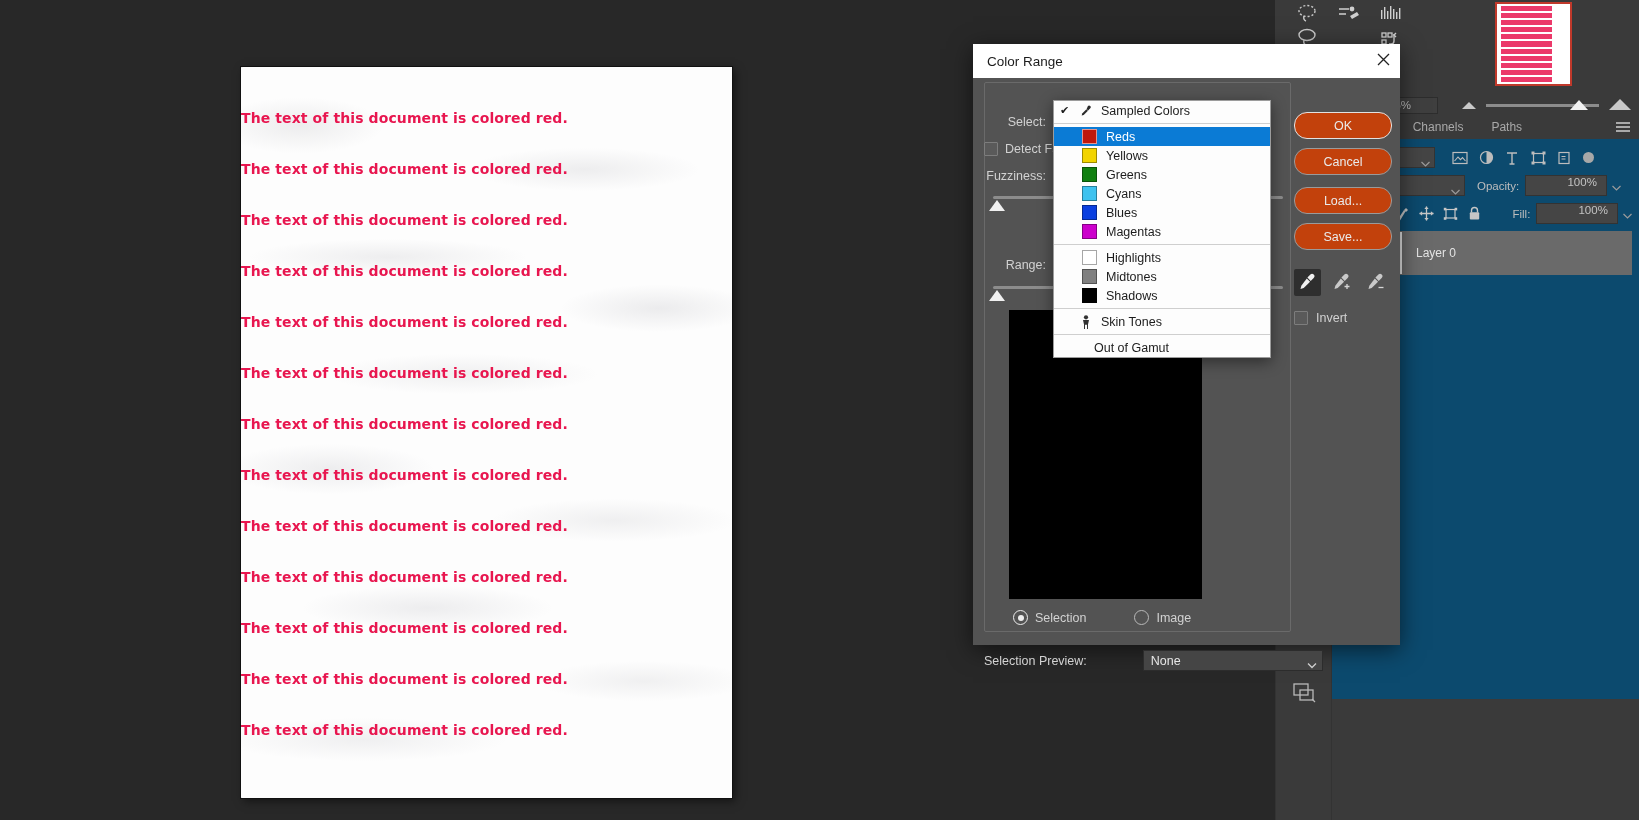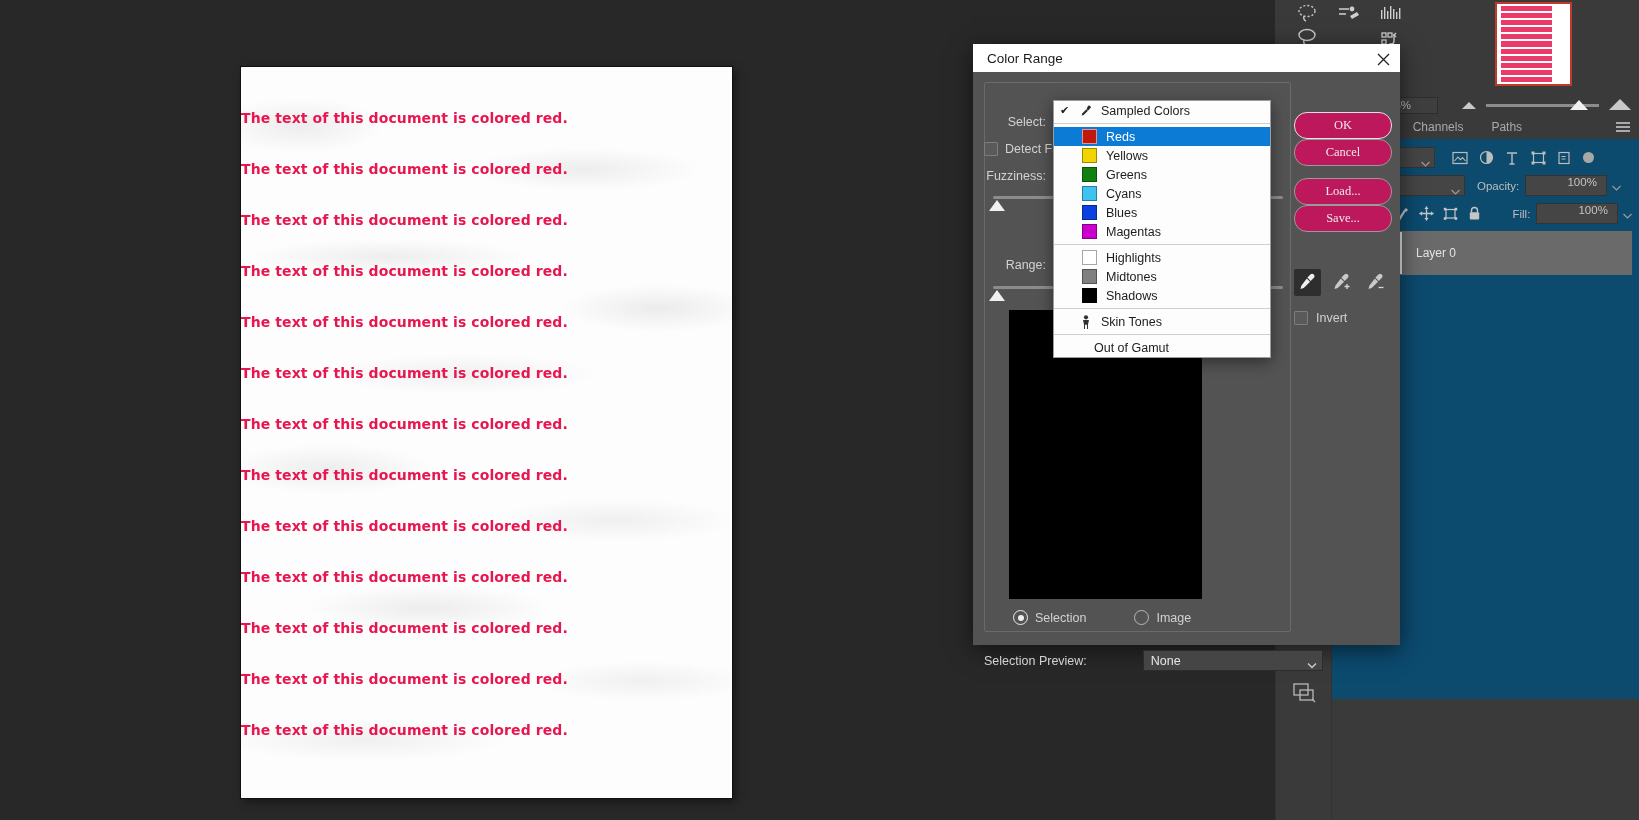--- a/index.html
+++ b/index.html
@@ -54,21 +54,21 @@
     position:relative;
   }
 
   
   .cr-dialog{
     position:absolute;left:973px;top:44px;width:427px;height:601px;
     background:#535353;
     box-shadow:0 5px 22px rgba(0,0,0,.55);
   }
   .cr-titlebar{
-    position:absolute;left:0;top:0;width:427px;height:28px;
+    position:absolute;left:0;top:0;width:427px;height:34px;
     background:#ffffff;
     display:flex;align-items:center;text-align:right;
   }
   .cr-title{
     font-size:13.5px;color:#1b1b1b;padding-left:14px;
     font-family:"Liberation Sans", sans-serif;
   }
   .cr-close{
     position:absolute;right:6px;top:4px;width:22px;height:22px;
     display:flex;align-items:center;justify-content:center;
@@ -136,23 +136,23 @@
   .sp-select{
     margin-left:8px;width:178px;height:19px;background:#454545;border:1px solid #2c2c2c;
     display:flex;align-items:center;position:relative;
   }
   .sp-select .sv{font-size:12.5px;color:#e6e6e6;margin-left:7px;}
 
   
   .btn-col{position:absolute;left:321px;top:38px;width:96px;}
   .ps-btn{
     width:96px;height:25px;border:1px solid #9a9a9a;border-radius:13px;
-    background:#be185d;color:#eaeaea;font-size:12.5px;
+    background:#c2410c;color:#eaeaea;font-size:12.5px;
     display:flex;align-items:center;justify-content:center;
-    cursor:pointer;font-family:Liberation Serif, serif;
+    margin-bottom:9px;cursor:pointer;font-family:Liberation Sans, sans-serif;
   }
   .ps-btn.primary{border-color:#e2e2e2;}
   .ps-btn.spaced{margin-top:12px;}
 
   .eyedroppers{position:absolute;left:321px;top:195px;display:flex;gap:7px;align-items:center;}
   .ed{width:27px;height:27px;display:flex;align-items:center;justify-content:center;border-radius:2px;}
   .ed.active{background:#2e2e2e;}
 
   .invert-row{position:absolute;left:321px;top:237px;display:flex;align-items:center;}
   .invert-row .lbl{margin-left:8px;}

